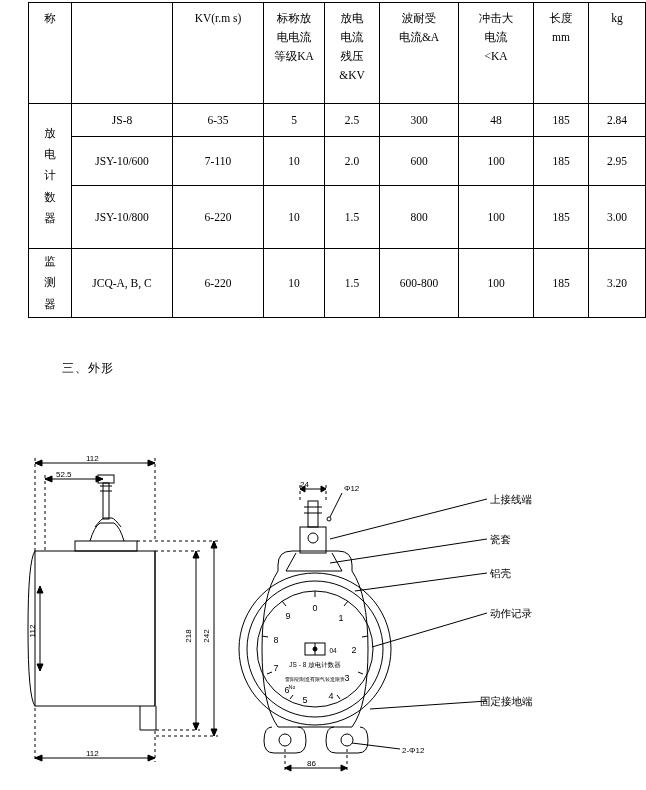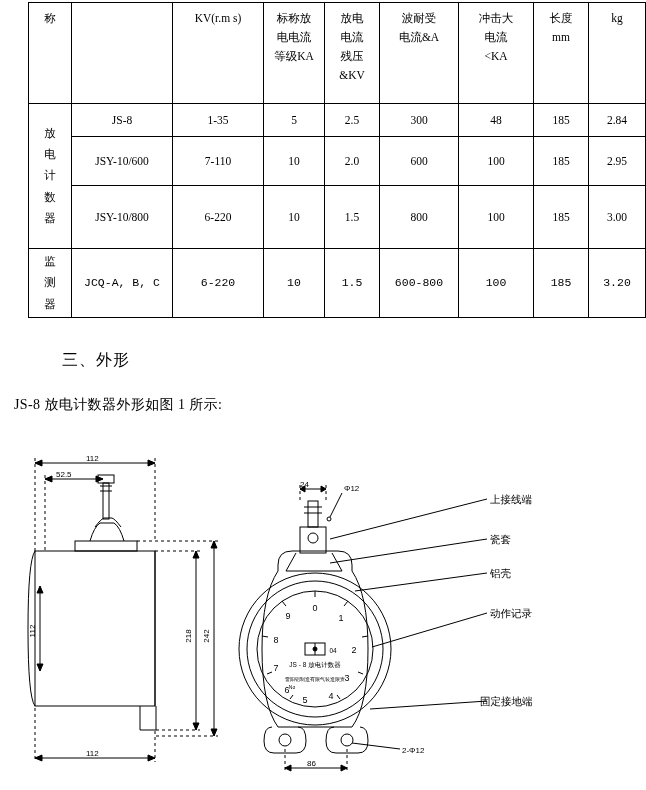--- a/index.html
+++ b/index.html
@@ -74,28 +74,28 @@
   td.c-level { width: 58px; margin-top: 35px; }
   td.c-res { width: 52px; }
   td.c-wave { width: 76px; }
   td.c-imp { width: 72px; }
   td.c-len { width: 52px; margin-top: 38px; }
   td.c-kg { width: 54px; }
 
   .r1 td.body { height: 28px; }
   .r2 td.body { height: 44px; }
   .r3 td.body { height: 58px; }
-  .r4 td.body { height: 58px; font-family: Liberation Mono, monospace; }
+  .r4 td.body { height: 58px; }
 
   
   .section-heading {
     position: absolute;
     left: 62px;
-    top: 350px;
-    font-size: 16px;
+    top: 360px;
+    font-size: 12px;
     letter-spacing: 1px;
   }
   .caption-line {
     position: absolute;
     left: 14px;
     top: 396px;
     font-size: 14px;
     letter-spacing: 0.4px;
   }
 
@@ -187,21 +187,21 @@
         <td class="rowlabel" rowspan="3">
           <div class="vert-label">
             <span>放</span>
             <span>电</span>
             <span>计</span>
             <span>数</span>
             <span>器</span>
           </div>
         </td>
         <td class="body c-name">JS-8</td>
-        <td class="body c-kv">1-35</td>
+        <td class="body c-kv">6-35</td>
         <td class="body c-level">5</td>
         <td class="body c-res">2.5</td>
         <td class="body c-wave">300</td>
         <td class="body c-imp">48</td>
         <td class="body c-len">185</td>
         <td class="body c-kg">2.84</td>
       </tr>
 
       <tr class="r2">
         <td class="body c-name">JSY-10/600</td>
@@ -240,21 +240,20 @@
         <td class="body c-wave">600-800</td>
         <td class="body c-imp">100</td>
         <td class="body c-len">185</td>
         <td class="body c-kg">3.20</td>
       </tr>
     </tbody>
       </table>
   </div>
 
   <div class="section-heading">三、外形</div>
-  <div class="caption-line">JS-8 放电计数器外形如图 1 所示:</div>
 
   <div class="drawing">
     <svg width="646" height="350" viewBox="0 0 646 350" xmlns="http://www.w3.org/2000/svg">
       <g stroke="#000" fill="none" stroke-width="1">
 
         <rect x="35" y="120" width="120" height="155"></rect>
 
         <path d="M35 120 q-7 10 -7 78 q0 68 7 77"></path>
 
         <line x1="155" y1="120" x2="155" y2="275"></line>

